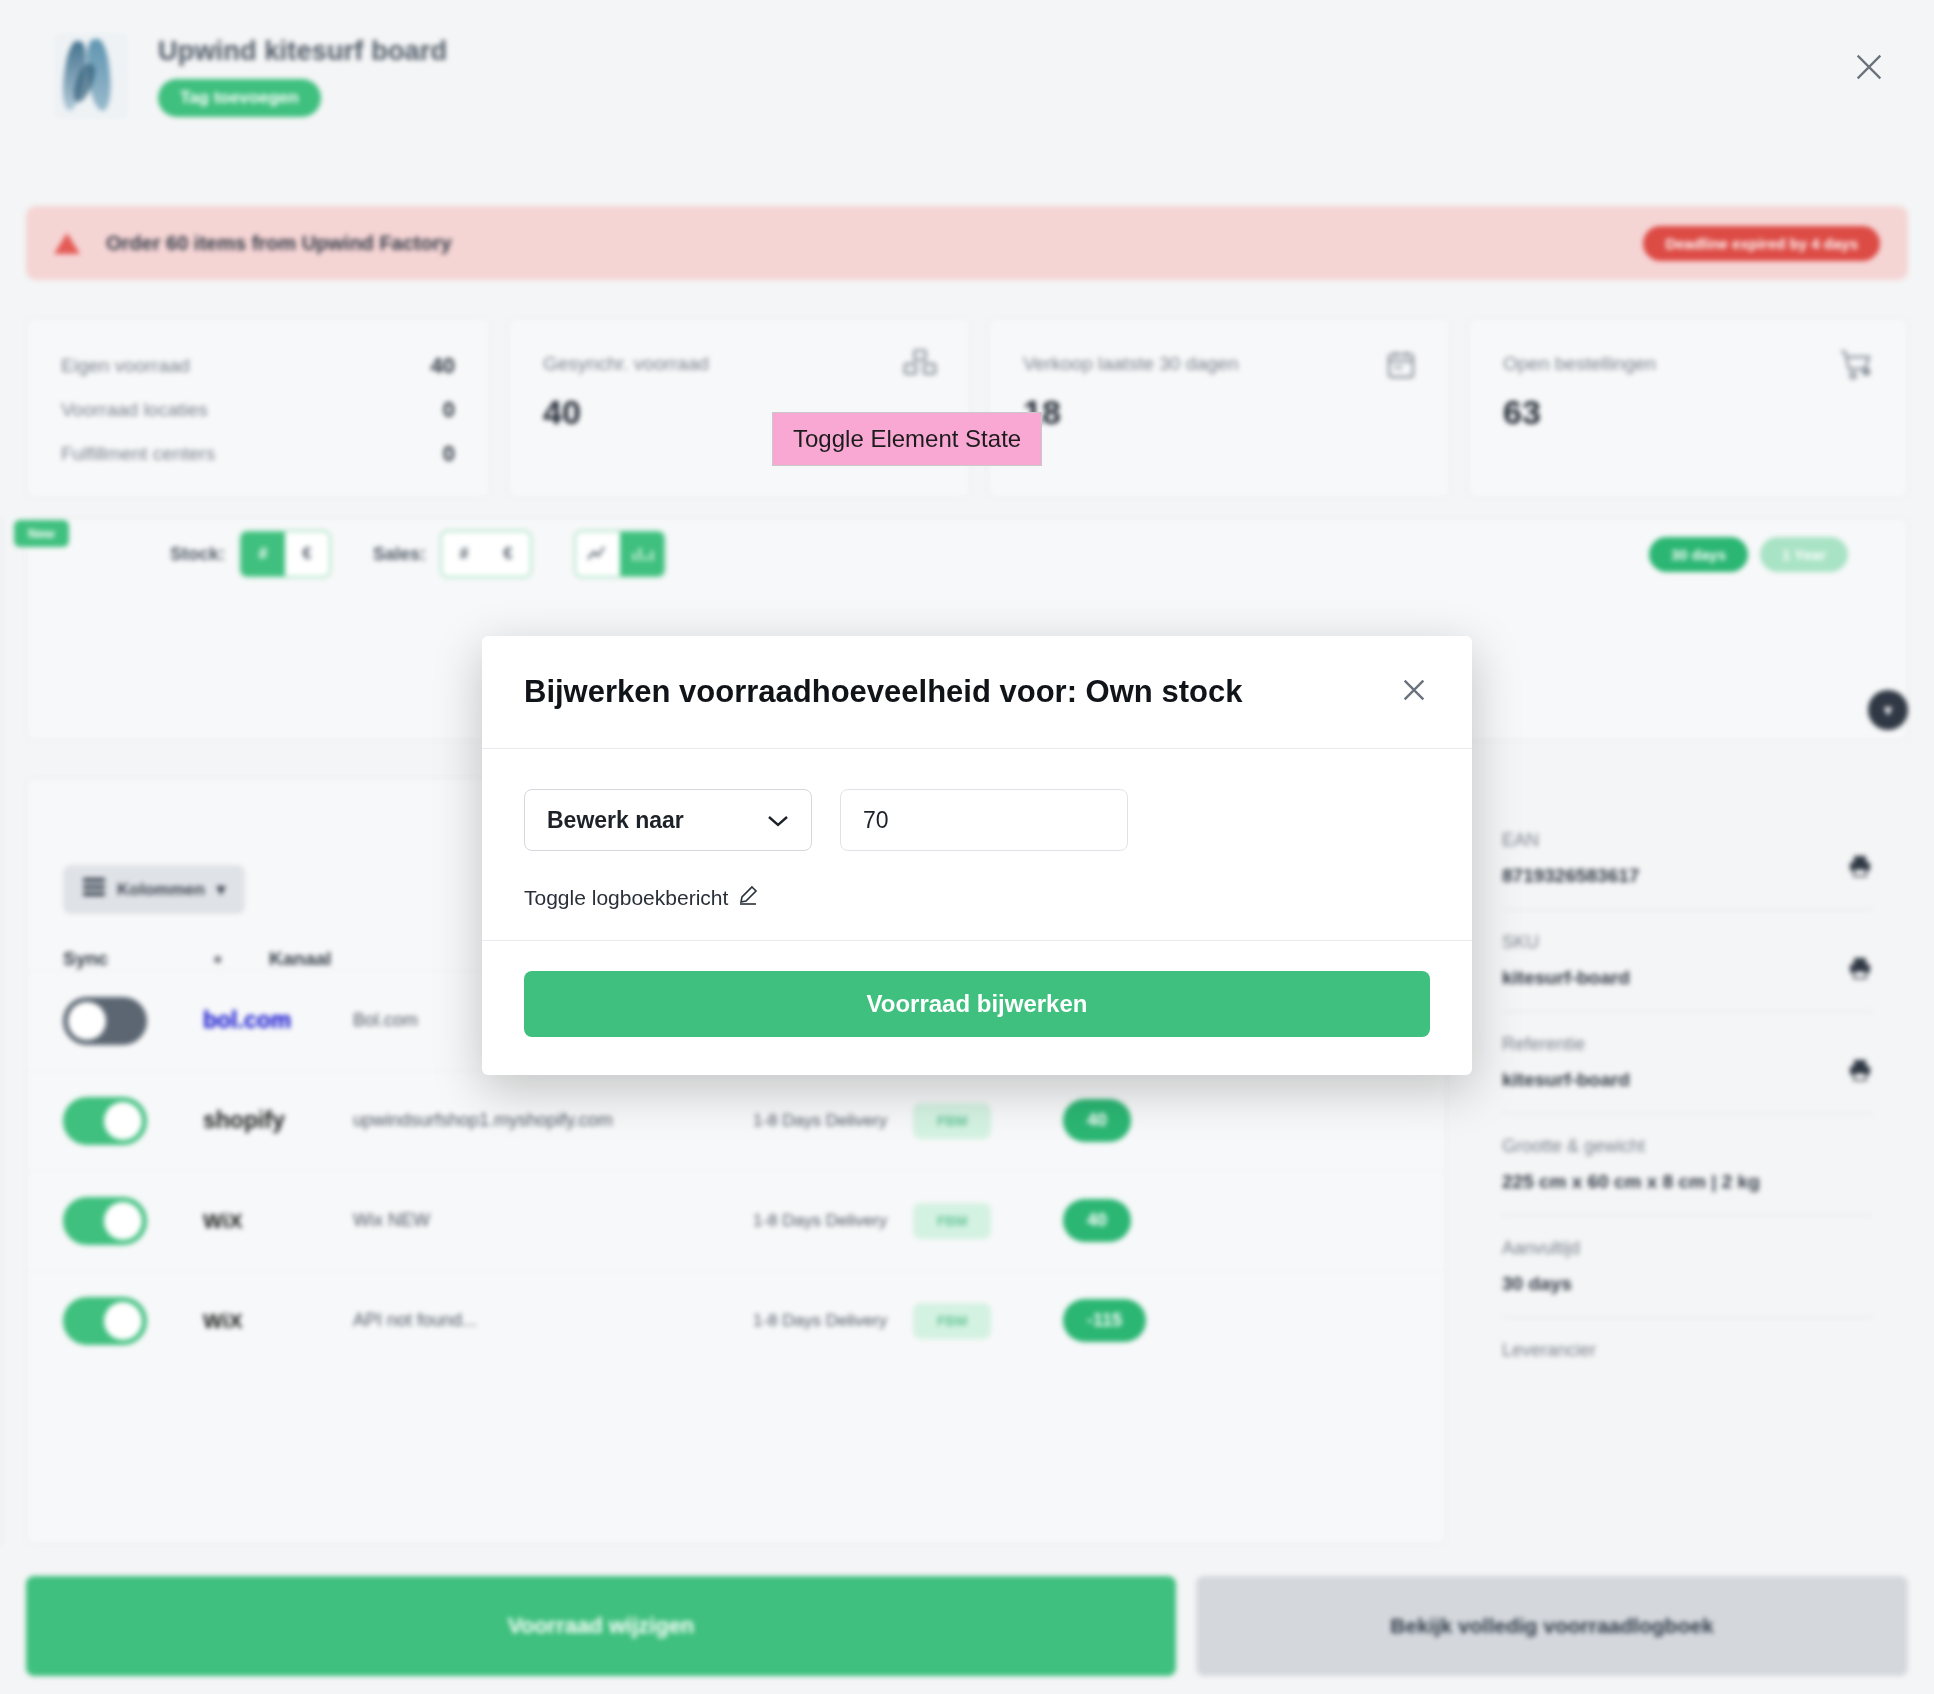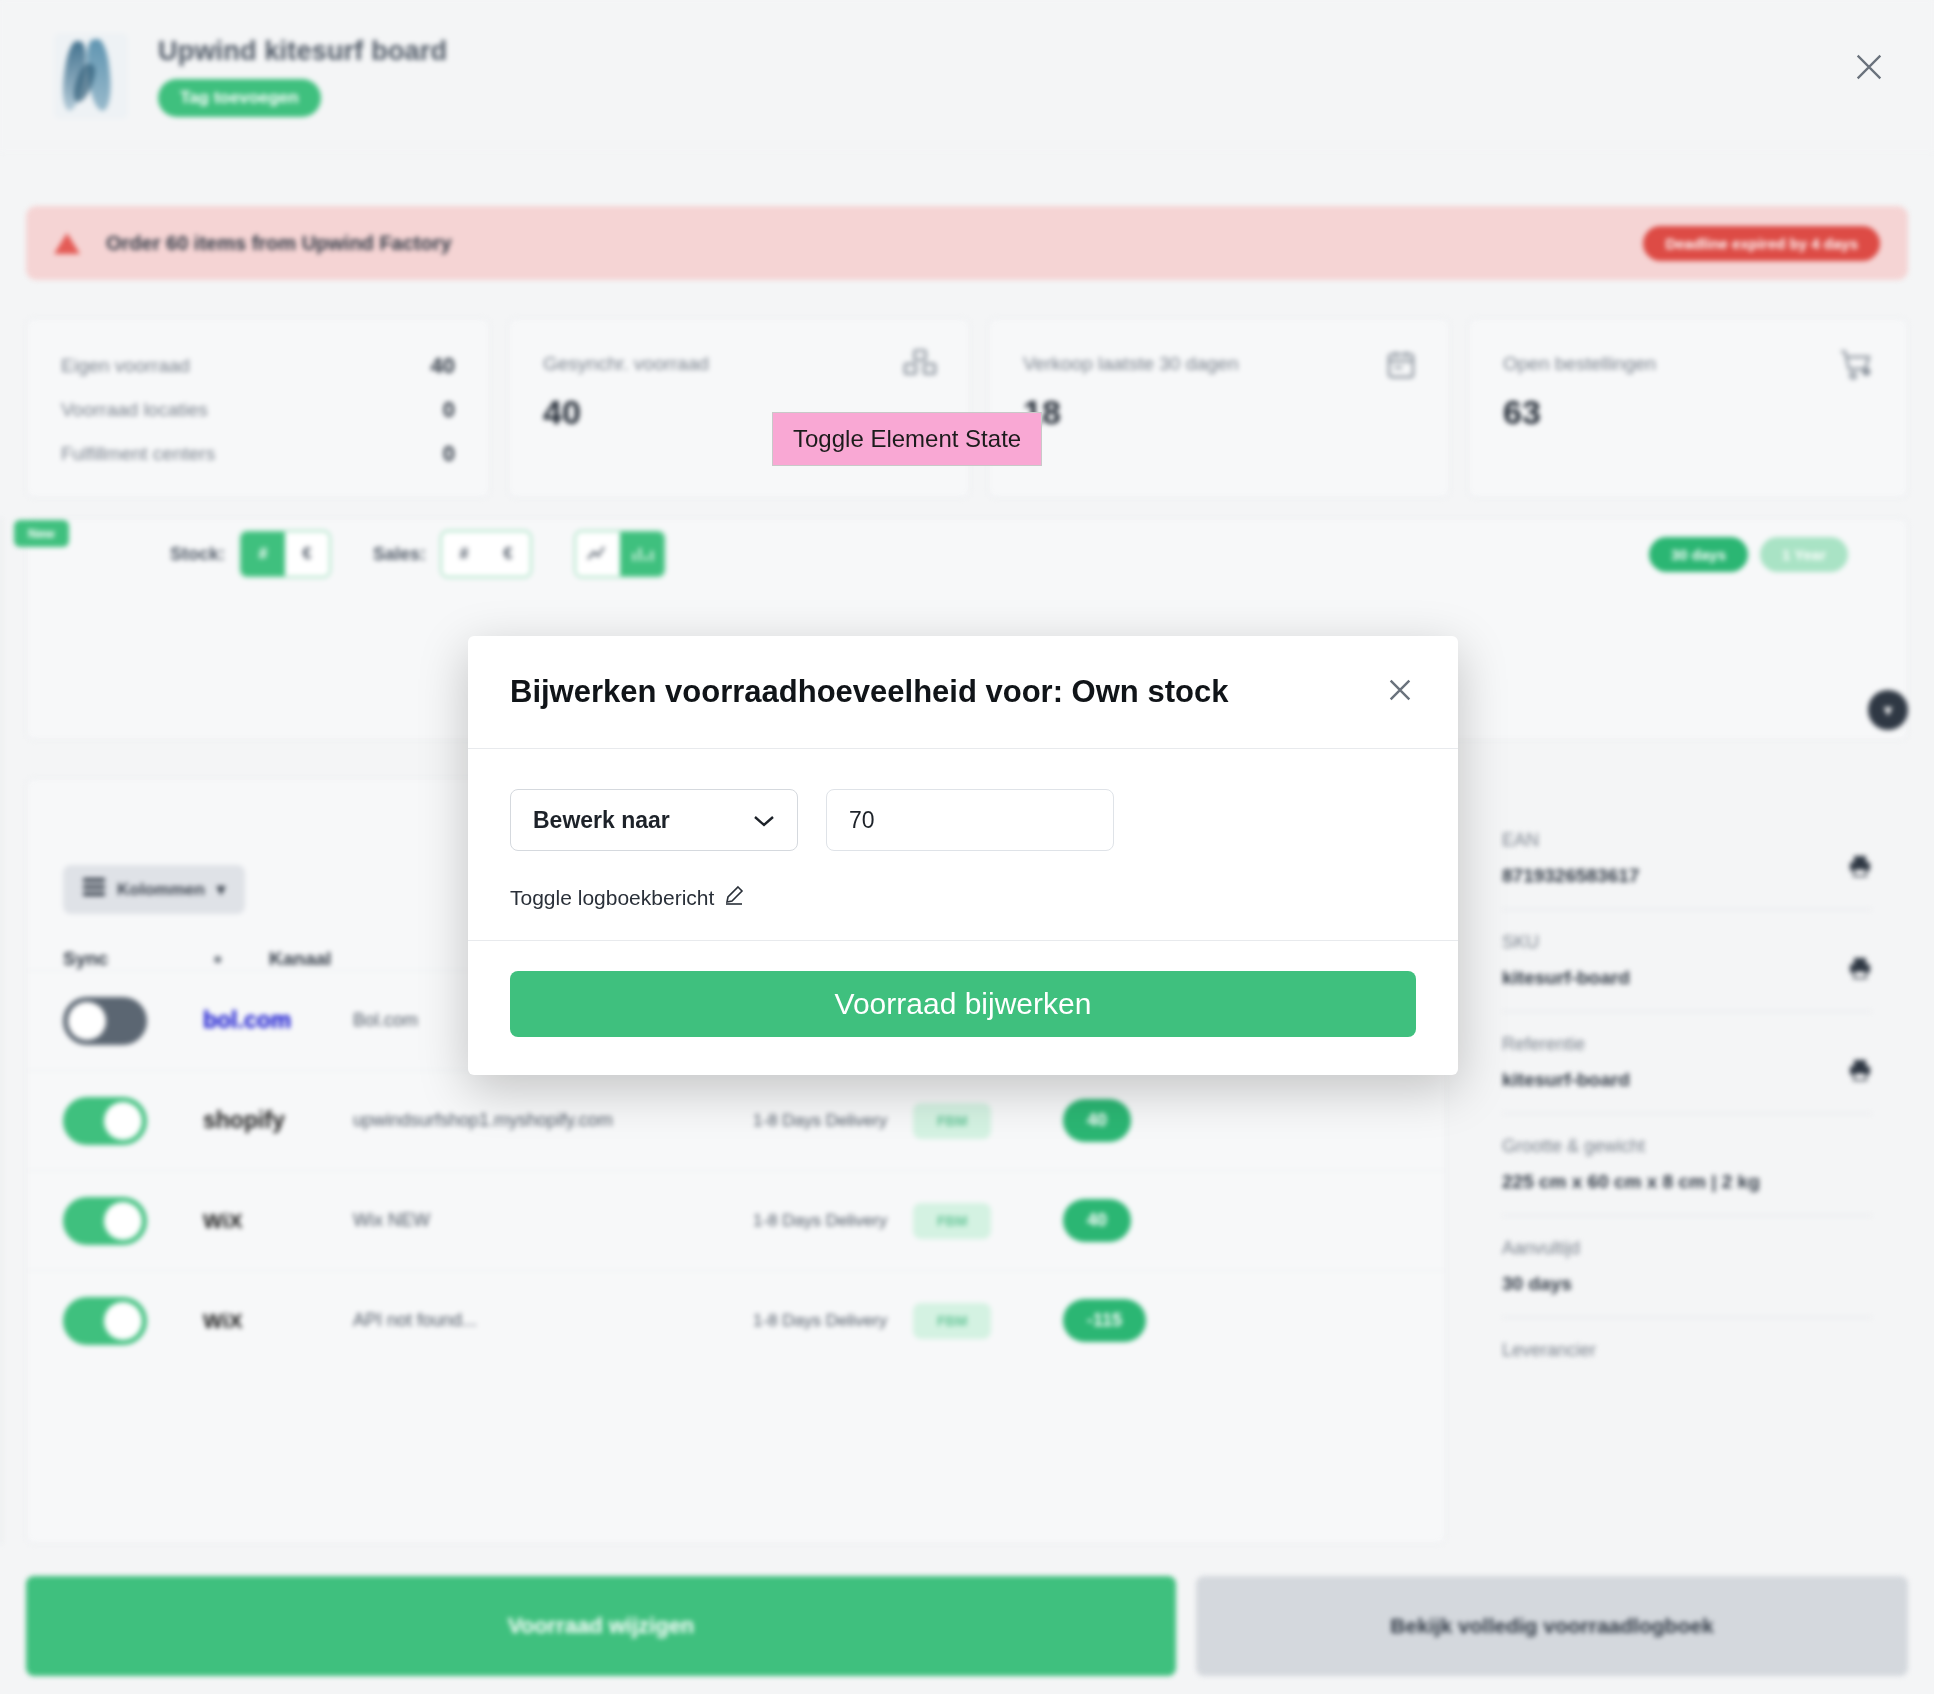--- a/index.html
+++ b/index.html
@@ -143,41 +143,41 @@
 
   
   .tooltip {
     position: absolute; left: 772px; top: 412px; background: #f9a8d4;
     color: #1c1c1c; font-size: 24px; padding: 12px 20px; border: 1px solid #c9c9c9;
     z-index: 40; white-space: nowrap;
   }
 
   
   .modal {
-    position: absolute; left: 468px; top: 636px; width: 990px;
+    position: absolute; left: 482px; top: 636px; width: 990px;
     background: #ffffff; border-radius: 6px; z-index: 30;
     box-shadow: 0 14px 50px rgba(0,0,0,.22);
   }
   .modal-hd { display: flex; align-items: center; justify-content: space-between; padding: 38px 42px; border-bottom: 1px solid #e8eaed; }
   .modal-title { font-size: 31px; font-weight: 700; color: #101418; }
   .modal-x { color: #6a727c; cursor: pointer; }
   .modal-bd { padding: 40px 42px 30px 42px; border-bottom: 1px solid #e8eaed; }
   .mrow { display: flex; gap: 28px; }
   .msel {
     width: 288px; height: 62px; border: 1px solid #d5d9de; border-radius: 8px;
     display: flex; align-items: center; justify-content: space-between;
     padding: 0 22px; font-size: 23px; font-weight: 700; color: #1d2229; background: #fff;
   }
   .minput {
     width: 288px; height: 62px; border: 1px solid #dfe3e8; border-radius: 8px;
     display: flex; align-items: center; padding: 0 22px; font-size: 23px; color: #1d2229; background: #fff;
   }
   .mlog { margin-top: 34px; font-size: 21px; color: #2a3039; display: inline-flex; align-items: center; gap: 10px; }
   .modal-ft { padding: 30px 42px 38px 42px; }
-  .modal-btn { width: 100%; height: 66px; background: #3fc07e; color: #fff; font-size: 30px; font-weight: 400; border-radius: 8px; display: flex; align-items: center; justify-content: center; }
+  .modal-btn { width: 100%; height: 66px; background: #3fc07e; color: #fff; font-size: 24px; font-weight: 700; border-radius: 8px; display: flex; align-items: center; justify-content: center; }
 
   .vline { position: absolute; left: 0; top: 518px; width: 2px; height: 1026px; background: #e7e9ec; }
 </style>
 </head>
 <body>
 
 <div class="page">
 
   <div class="backdrop">
 

